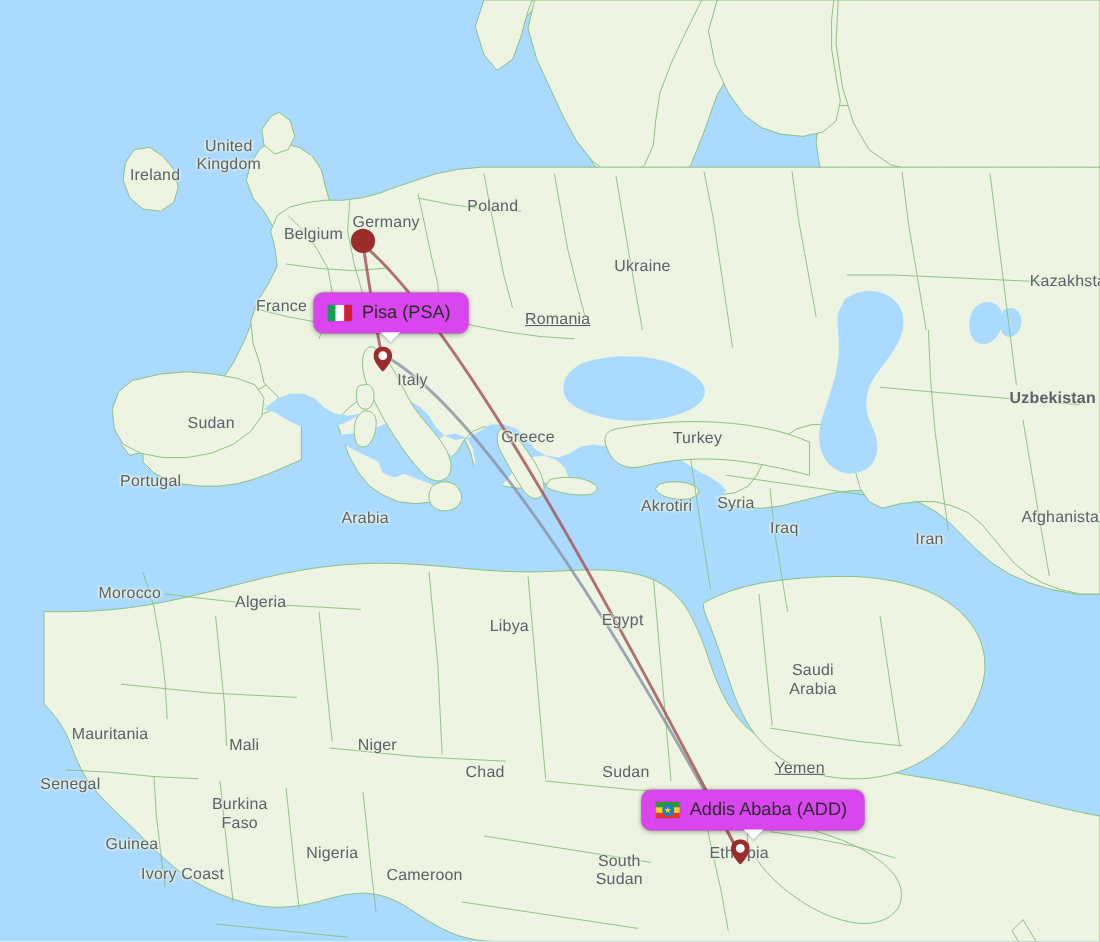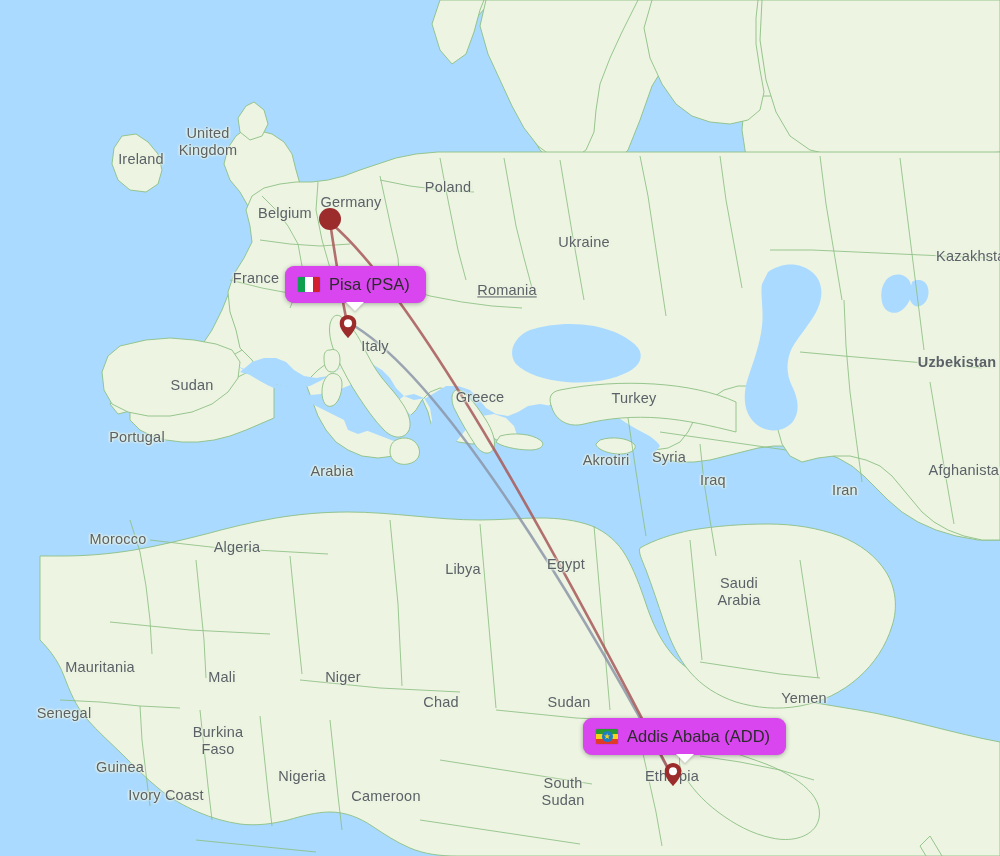--- a/index.html
+++ b/index.html
@@ -459,28 +459,28 @@
       <div class="country-label" style="left: 606px; top: 461px;">Akrotiri</div>
       <div class="country-label" style="left: 669px; top: 458px;">Syria</div>
       <div class="country-label" style="left: 713px; top: 481px;">Iraq</div>
       <div class="country-label" style="left: 845px; top: 491px;">Iran</div>
       <div class="country-label" style="left: 968px; top: 471px;">Afghanistan</div>
       <div class="country-label" style="left: 332px; top: 472px;">Arabia</div>
       <div class="country-label" style="left: 118px; top: 540px;">Morocco</div>
       <div class="country-label" style="left: 237px; top: 548px;">Algeria</div>
       <div class="country-label" style="left: 427px; top: 570px; margin-left: 36px;">Libya</div>
       <div class="country-label" style="left: 566px; top: 565px;">Egypt</div>
-      <div class="country-label" style="left: 739px; top: 592px;">Saudi
+      <div class="country-label" style="left: 739px; top: 619px;">Saudi
 Arabia</div>
       <div class="country-label" style="left: 100px; top: 637px; margin-top: 31px;">Mauritania</div>
       <div class="country-label" style="left: 222px; top: 678px;">Mali</div>
       <div class="country-label" style="left: 343px; top: 678px;">Niger</div>
       <div class="country-label" style="left: 441px; top: 703px;">Chad</div>
       <div class="country-label" style="left: 569px; top: 703px;">Sudan</div>
-      <div class="country-label" style="left: 804px; top: 699px;">Yemen</div>
+      <div class="country-label" style="left: 727px; top: 699px; text-decoration: underline;">Yemen</div>
       <div class="country-label" style="left: 64px; top: 714px;">Senegal</div>
       <div class="country-label" style="left: 218px; top: 741px;">Burkina
 Faso</div>
       <div class="country-label" style="left: 120px; top: 768px;">Guinea</div>
       <div class="country-label" style="left: 302px; top: 777px;">Nigeria</div>
       <div class="country-label" style="left: 672px; top: 777px;">Ethiopia</div>
       <div class="country-label" style="left: 166px; top: 796px;">Ivory Coast</div>
       <div class="country-label" style="left: 386px; top: 797px;">Cameroon</div>
       <div class="country-label" style="left: 563px; top: 792px;">South
 Sudan</div>

